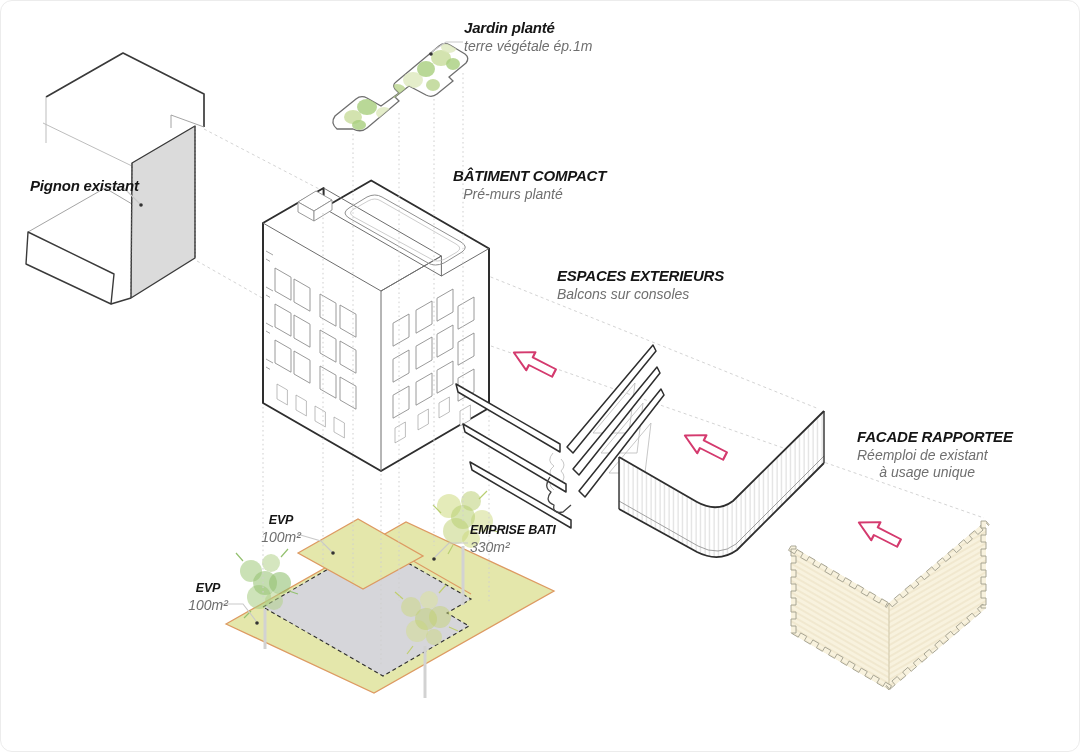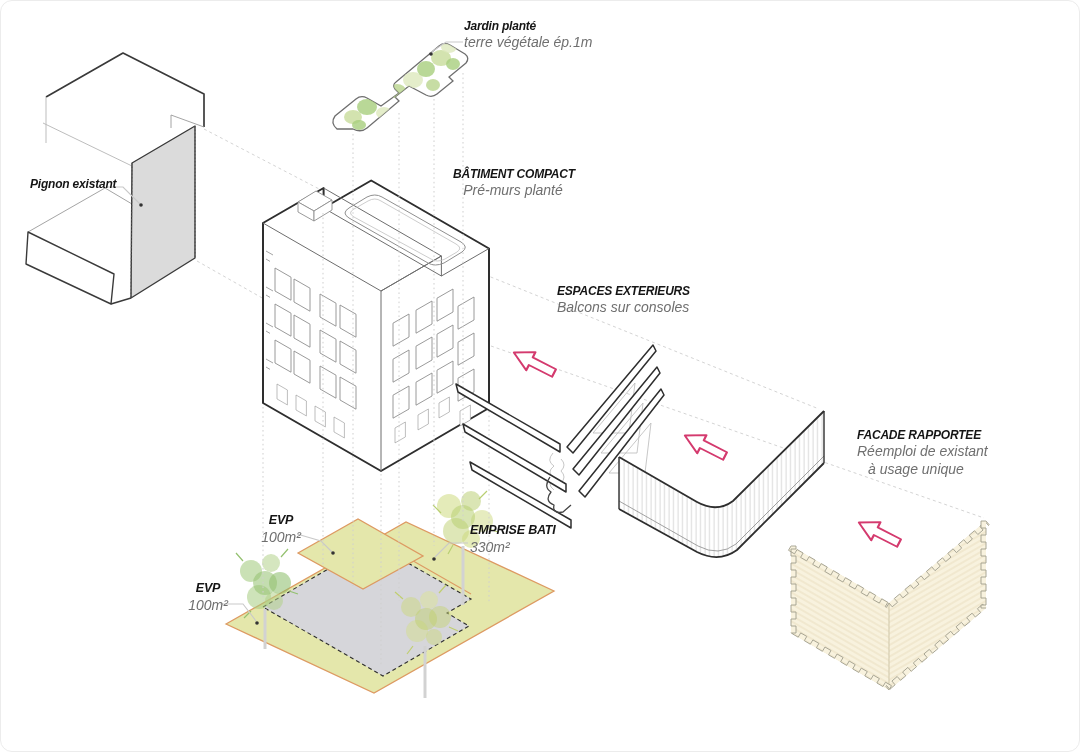--- a/index.html
+++ b/index.html
@@ -5,21 +5,21 @@
   html,body{margin:0;padding:0;background:#fff;}
   .card{
     position:relative;width:1078px;height:750px;background:#fff;
     border:1px solid #ececec;border-radius:12px;overflow:hidden;
     font-family:"Liberation Sans",sans-serif;
   }
   .card svg{position:absolute;left:0;top:0;}
   .lbl{position:absolute;line-height:1.25;}
   .lbl.center{text-align:center;}
   .lbl-title{
-    display:block;font-weight:bold;font-style:italic;font-size:12px;
+    display:block;font-weight:bold;font-style:italic;font-size:15px;
     color:#151515;letter-spacing:-.2px;white-space:nowrap;
   }
   .lbl-sub{
     display:block;font-style:italic;font-size:14px;color:#6f6f6f;white-space:nowrap;
   }
   .lbl-small .lbl-title{font-size:12.5px;}
 </style>
 </head>
 <body>
 
@@ -274,25 +274,25 @@
     <span class="lbl-title">Jardin planté</span>
     <span class="lbl-sub">terre végétale ép.1m</span>
   </div>
   <div class="lbl" style="left:29px;top:176px;">
     <span class="lbl-title">Pignon existant</span>
   </div>
   <div class="lbl center" style="left:452px;top:166px;width:120px;">
     <span class="lbl-title">BÂTIMENT COMPACT</span>
     <span class="lbl-sub">Pré-murs planté</span>
   </div>
-  <div class="lbl center" style="left:556px;top:283px;width:124px;">
+  <div class="lbl center" style="left:556px;top:266px;width:124px;">
     <span class="lbl-title">ESPACES EXTERIEURS</span>
     <span class="lbl-sub">Balcons sur consoles</span>
   </div>
-  <div class="lbl center" style="left:856px;top:427px;width:118px;">
+  <div class="lbl center" style="left:856px;top:427px;width:118px;text-align:right;">
     <span class="lbl-title">FACADE RAPPORTEE</span>
     <span class="lbl-sub">Réemploi de existant</span>
     <span class="lbl-sub">à usage unique</span>
   </div>
   <div class="lbl center lbl-small" style="left:258px;top:512px;width:44px;">
     <span class="lbl-title">EVP</span>
     <span class="lbl-sub">100m²</span>
   </div>
   <div class="lbl center lbl-small" style="left:185px;top:580px;width:44px;">
     <span class="lbl-title">EVP</span>

